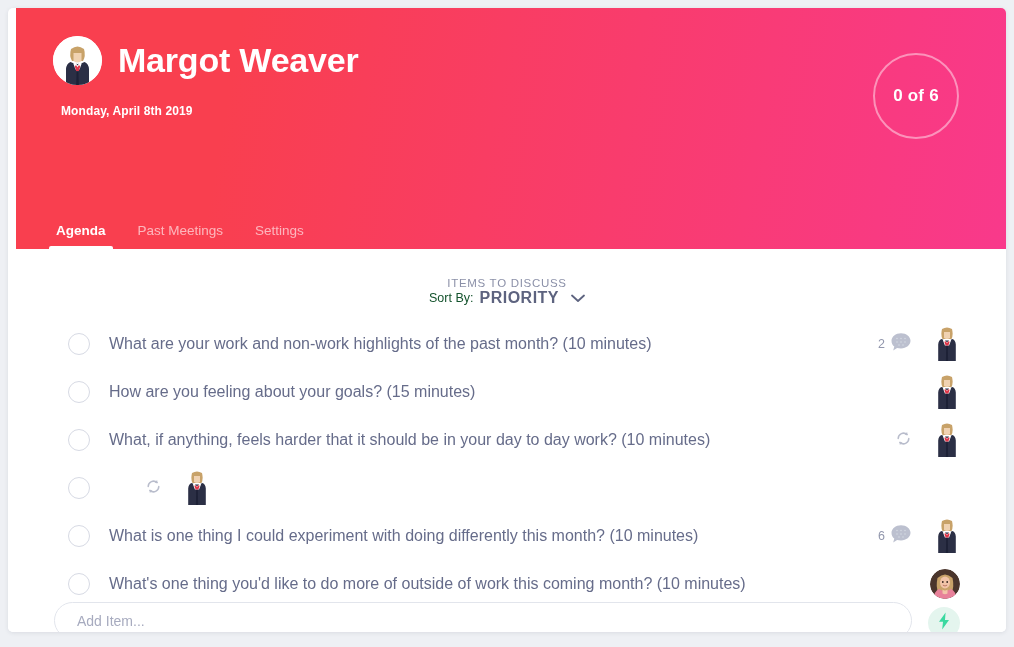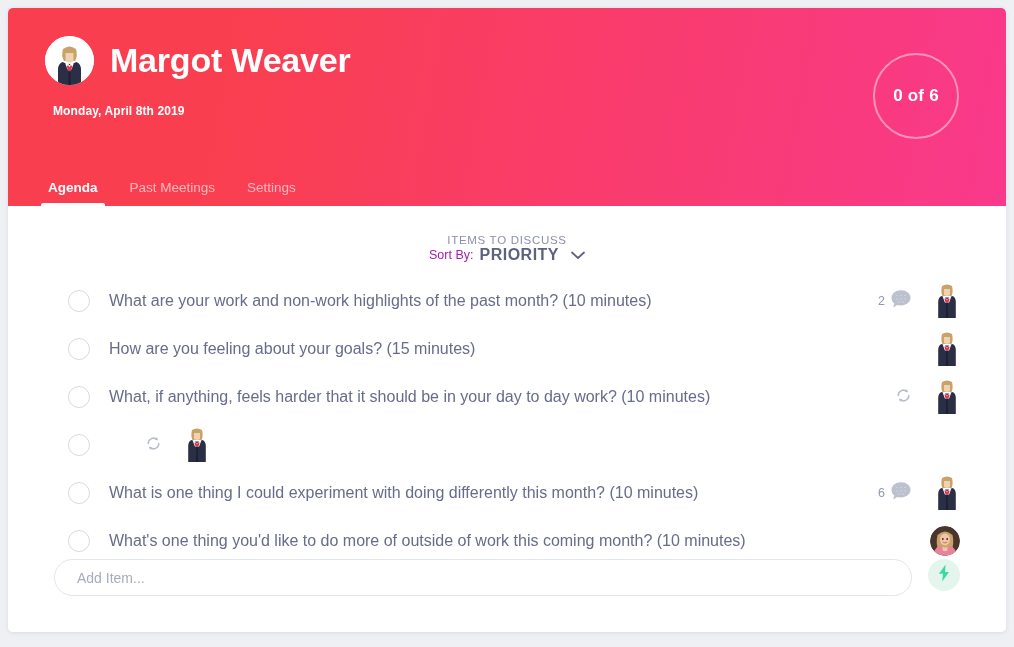--- a/index.html
+++ b/index.html
@@ -22,23 +22,24 @@
     height: 624px;
     background: #ffffff;
     border-radius: 5px;
     box-shadow: 0 1px 4px rgba(40,45,70,0.10);
     overflow: hidden;
   }
 
   
   .header {
     position: relative;
-    height: 198px;
+    height: 241px;
     background: linear-gradient(100deg, #f93f4f 0%, #f93f4f 22%, #f9398b 100%);
     box-sizing: border-box;
+    margin-left: 8px;
   }
 
   .header-top {
     display: flex;
     align-items: center;
     padding: 28px 0 0 37px;
   }
 
   .avatar-lg {
     width: 49px;
@@ -144,21 +145,21 @@
   }
   .sort-control {
     display: flex;
     align-items: center;
     gap: 6px;
     cursor: pointer;
     user-select: none;
   }
   .sort-by-label {
     font-size: 12.5px;
-    color: #a21caf;
+    color: #14532d;
   }
   .sort-value {
     font-size: 16px;
     color: #5d637f;
     font-weight: bold;
     letter-spacing: 0.5px;
   }
   .chev {
     margin-left: 6px;
     display: block;
@@ -230,21 +231,21 @@
     display: block;
   }
 
   
   .add-row {
     position: absolute;
     left: 46px;
     right: 46px;
     bottom: 36px;
     display: flex;
-    align-items: flex-start;
+    align-items: flex-end;
   }
   .add-input {
     flex: 1 1 auto;
     height: 37px;
     border: 1px solid #e2e5ec;
     border-radius: 19px;
     background: #ffffff;
     font-family: "Liberation Sans", sans-serif;
     font-size: 14px;
     color: #666c8a;

